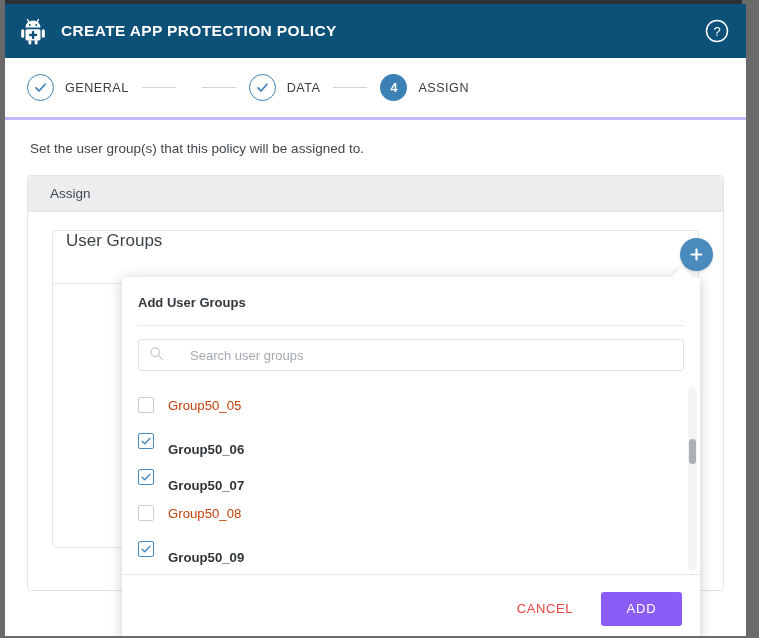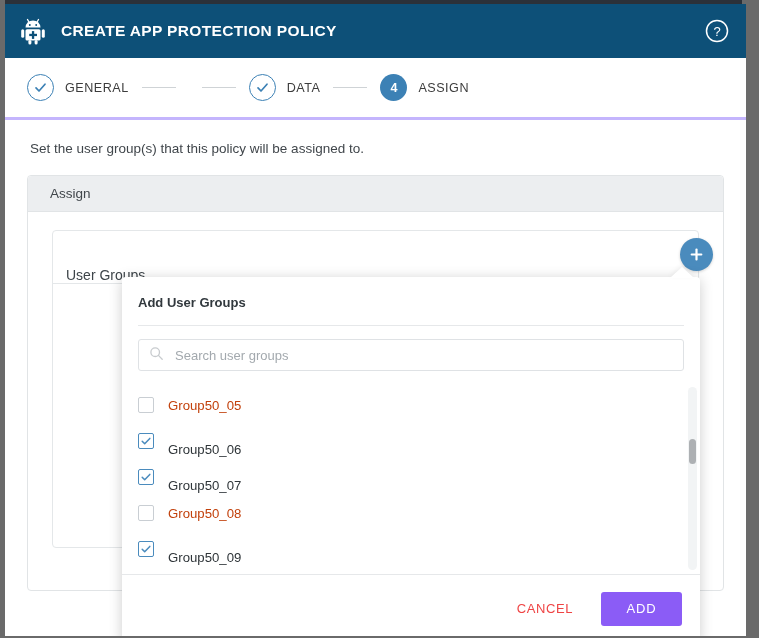--- a/index.html
+++ b/index.html
@@ -128,23 +128,23 @@
   }
   .usergroups-card {
     margin: 18px 24px;
     border: 1px solid #e4e7e9;
     border-radius: 4px;
     height: 318px;
     position: relative;
   }
   .usergroups-head {
     height: 52px;
-    display: flex; align-items: flex-end;
+    display: flex; align-items: flex-start;
     padding-left: 13px;
-    font-size: 14px;
+    font-size: 17px;
     color: #3d4449;
   }
   .plus-btn {
     position: absolute;
     right: -15px; top: 7px;
     width: 33px; height: 33px;
     border-radius: 50%;
     background: #4a8bbd;
     display: flex; align-items: center; justify-content: center;
     cursor: pointer;
@@ -189,21 +189,21 @@
     height: 32px;
     border: 1px solid #dfe2e5;
     border-radius: 3px;
     display: flex; align-items: center;
     padding: 0 10px;
   }
   .search-icon { flex: 0 0 auto; opacity: 0.55; }
   .search-input {
     border: none; outline: none;
     flex: 1 1 auto;
-    margin-left: 9px;
+    margin-left: 24px;
     font-size: 13px;
     font-family: "Liberation Sans", sans-serif;
     color: #40464b;
     background: transparent;
   }
   .search-input::placeholder { color: #a3a9ae; }
 
   .group-list {
     position: relative;
     margin: 16px 0 0 0;
@@ -224,21 +224,21 @@
   }
   .cb.off { border: 1.5px solid #c9ced3; background: #fff; }
   .cb.on  { border: 1.5px solid #4a8bbd; background: #fff; }
   .group-label {
     margin-left: 14px;
     font-size: 13.2px;
     color: #c2410c;
   }
   .group-row.checked .group-label {
     color: #2f3539;
-    font-weight: normal;
+    font-weight: bold;
     margin-top: 16px;
   }
 
   .list-scrollbar-track {
     position: absolute;
     right: 3px; top: 0;
     width: 9px; height: 183px;
     background: #f2f4f5;
     border-radius: 5px;
   }

